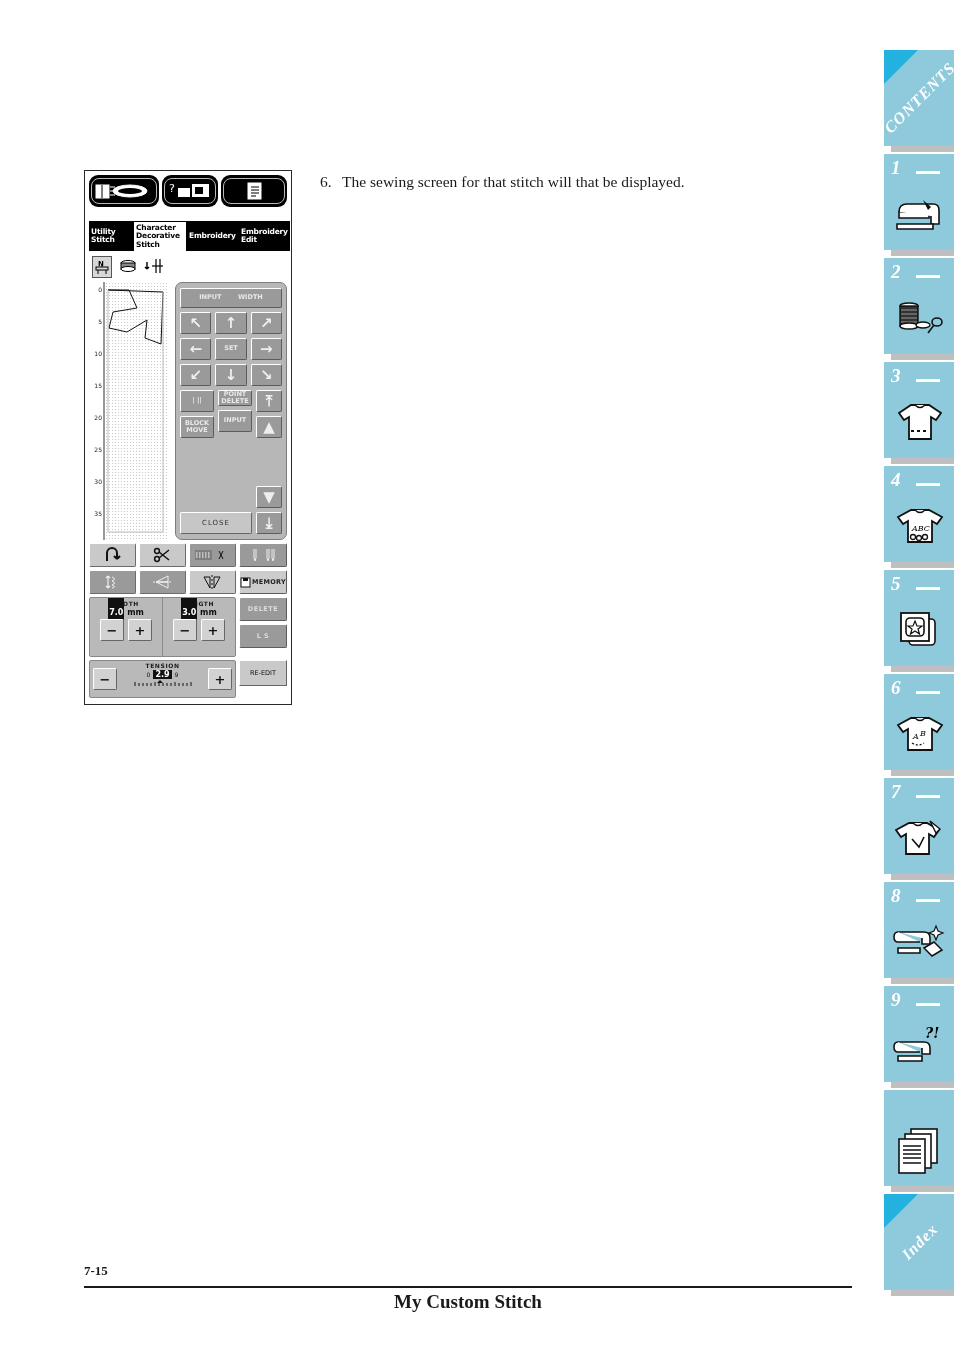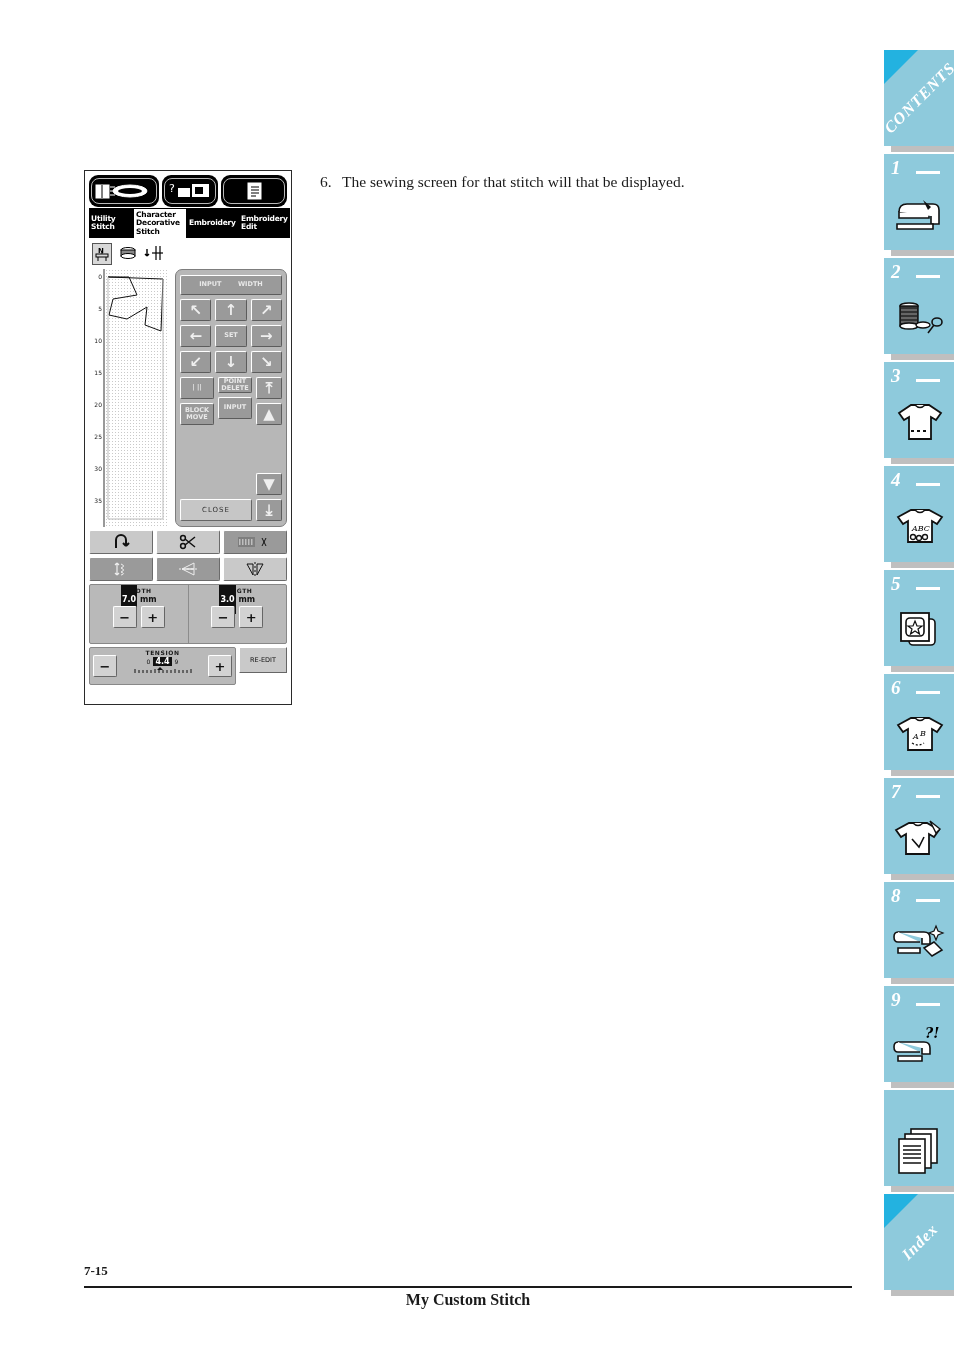--- a/index.html
+++ b/index.html
@@ -30,21 +30,21 @@
   }
   .top-icon.a{flex:0 0 70px;}
   .top-icon.b{flex:0 0 56px;}
   .top-icon.c{flex:1;}
   .top-icon .inner{
     border:1px solid #b8b8b8;border-radius:8px;width:calc(100% - 6px);
     height:24px;display:flex;align-items:center;justify-content:center;gap:1px;
   }
 
   
-  .tab-row{display:flex;height:30px;margin-top:1px;}
+  .tab-row{display:flex;height:30px;margin-top:14px;}
   .tab{
     background:#000000;color:#ffffff;font-size:7.5px;font-weight:bold;
     line-height:8.5px;display:flex;align-items:center;padding:0 2px;
     letter-spacing:-0.2px;box-sizing:border-box;
   }
   .tab.active{background:#ffffff;color:#000000;border:1px solid #000;border-bottom:none;}
   .tab.t1{flex:0 0 44px;}
   .tab.t2{flex:0 0 54px;}
   .tab.t3{flex:0 0 52px;}
   .tab.t4{flex:1;}
@@ -180,21 +180,21 @@
   }
   .stab .ico{
     position:absolute;left:0;right:0;bottom:5px;height:62px;
     display:flex;align-items:center;justify-content:center;
   }
 
   
   #footer-rule{position:absolute;left:84px;top:1286px;width:768px;height:1.5px;background:#1a1a1a;}
   #footer-title{
     position:absolute;left:84px;top:1291px;width:768px;text-align:center;
-    font-size:16px;font-weight:bold;color:#1a1a1a;
+    font-size:19px;font-weight:bold;color:#1a1a1a;
   }
   #footer-page{
     position:absolute;left:84px;top:1263px;width:768px;text-align:left;
     font-size:13px;font-weight:bold;color:#1a1a1a;
   }
 </style>
 </head>
 <body>
 
 <div id="lcd-frame">
@@ -416,30 +416,47 @@
               <span>mm</span>
             </div>
             <div class="pm-row">
               <div class="pm">−</div>
               <div class="pm">+</div>
             </div>
           </div>
         </div>
       </div>
 
+      <div class="tools-right">
+        <div class="rbtn">
+          <svg width="36" height="16" viewBox="0 0 36 16">
+            <path d="M9 2v9l1 3 1-3V2" fill="none" stroke="#eee" stroke-width="1"></path>
+            <path d="M22 2v9l1 3 1-3V2M27 2v9l1 3 1-3V2" fill="none" stroke="#eee" stroke-width="1"></path>
+          </svg>
+        </div>
+        <div class="rbtn light">
+          <svg width="11" height="11" viewBox="0 0 11 11" style="margin-right:1px">
+            <rect x="1" y="1" width="9" height="9" fill="#fff" stroke="#111"></rect>
+            <path d="M3 1v3h5V1" fill="#111"></path>
+          </svg>
+          <span class="memline">MEMORY</span>
+        </div>
+        <div class="rbtn">DELETE</div>
+        <div class="rbtn">L   S</div>
+      </div>
     </div>
 
     <div style="display:flex;gap:3px;margin-top:3px">
       <div class="tension-box" style="flex:1">
         <div class="tension-title">TENSION</div>
         <div class="pm">−</div>
         <div class="tension-mid">
           <div class="tension-nums">
             <span>0</span>
-            <b>4.4</b>
+            <b>2.9</b>
             <span>9</span>
           </div>
           <svg class="scale" viewBox="0 0 58 6">
             <path d="M1 6V2M5 6V3M9 6V3M13 6V3M17 6V3M21 6V2M25 6V3M29 6V3M33 6V3M37 6V3M41 6V2M45 6V3M49 6V3M53 6V3M57 6V2" stroke="#111" stroke-width="1"></path>
             <path d="M26 0l3 3h-6z" fill="#111"></path>
           </svg>
         </div>
         <div class="pm">+</div>
       </div>
       <div class="re-edit">RE-EDIT</div>

